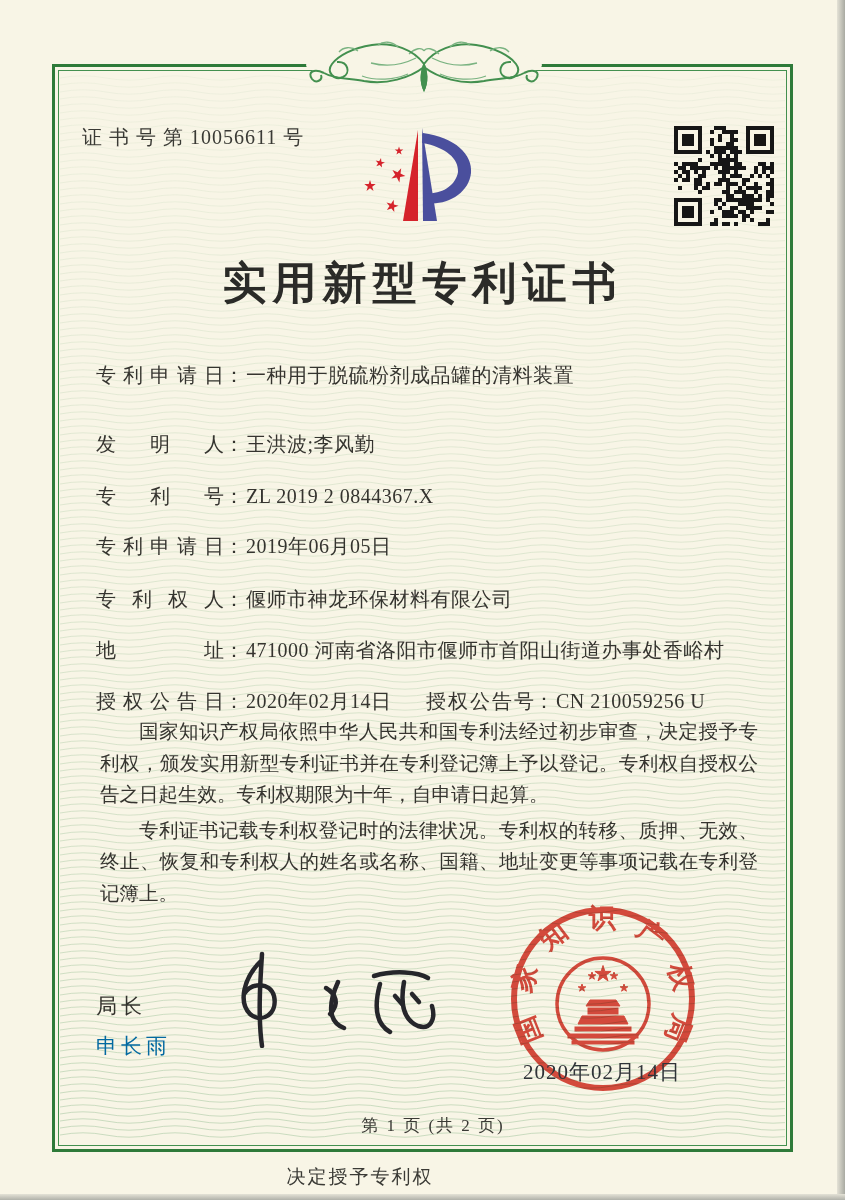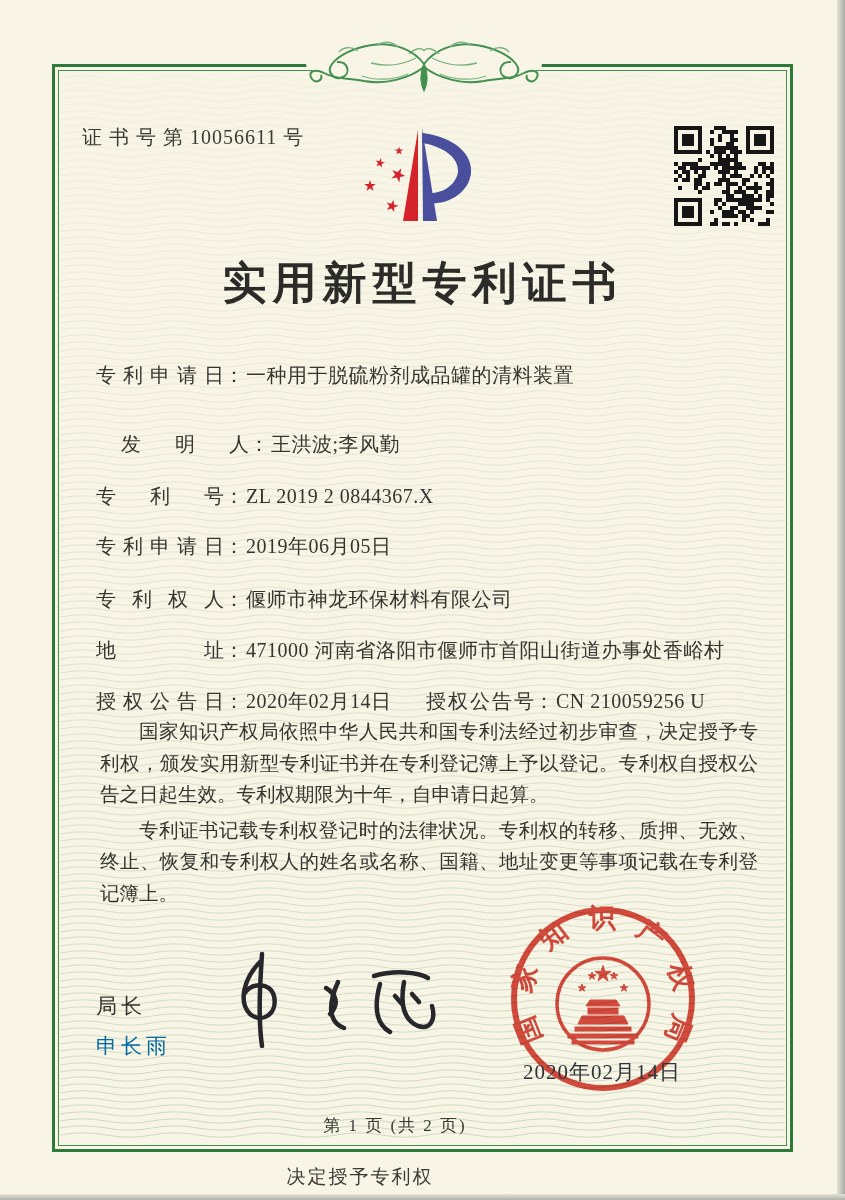--- a/index.html
+++ b/index.html
@@ -38,21 +38,21 @@
   .signature{left:198px;top:948px;width:250px;height:100px;}
   .signature path{stroke:#26262b;stroke-width:4.5;fill:none;stroke-linecap:round;}
   
   .seal{left:508px;top:904px;width:190px;height:190px;opacity:.9;mix-blend-mode:multiply;}
   .seal .ring{fill:none;stroke:var(--seal-red,#d5392d);stroke-width:6;}
   .seal .emblem{fill:var(--seal-red,#d5392d);stroke:var(--seal-red,#d5392d);}
   .seal .wreath{fill:none;stroke-width:3.5;}
   .seal-text{font-size:27px;font-weight:bold;fill:var(--seal-red,#d5392d);letter-spacing:2px;}
   .seal-date{left:523px;top:1058px;font-size:21px;letter-spacing:1px;color:#2f3338;z-index:5;}
   
-  .page-note{left:0;top:1114px;width:790px;text-align:center;font-size:17px;letter-spacing:2px;color:#3a3a35;}
+  .page-note{left:0;top:1114px;width:790px;text-align:center;font-size:17px;letter-spacing:2px;color:#3a3a35;padding-left:38px;}
   .back-note{left:0;top:1164px;width:720px;text-align:center;font-size:19px;letter-spacing:2px;color:#3a3a35;}
   
   .orn-stroke{stroke:var(--green-mid,#3f8c4b);fill:none;stroke-width:2;}
   .orn-thin{stroke:var(--green-light,#7ab381);fill:none;stroke-width:1.3;}
   .orn-fill{fill:var(--green-mid,#3f8c4b);}
   .paper-fill{fill:var(--paper,#f8f5e6);}
   .red-fill{fill:var(--logo-red,#d5232b);}
   .blue-fill{fill:var(--logo-blue,#4a4f9d);}
   .qr-dark{fill:#161616;}
 </style>
@@ -466,21 +466,21 @@
       <rect x="68" y="76" width="4" height="4" class="qr-dark"></rect>
       <rect x="72" y="76" width="4" height="4" class="qr-dark"></rect>
       <rect x="76" y="76" width="4" height="4" class="qr-dark"></rect>
     </svg>
 
   <div class="abs title">实用新型专利证书</div>
 
   <div class="frow" style="top:362px;">
     <span class="flabel">专利申请日</span><span class="fcolon">：</span><span class="fvalue">一种用于脱硫粉剂成品罐的清料装置</span>
   </div>
-  <div class="frow" style="top:431px;margin-left:25px;">
+  <div class="frow" style="top:431px;">
     <span class="flabel">发明人</span><span class="fcolon">：</span><span class="fvalue">王洪波;李风勤</span>
   </div>
   <div class="frow" style="top:483px;">
     <span class="flabel">专利号</span><span class="fcolon">：</span><span class="fvalue">ZL 2019 2 0844367.X</span>
   </div>
   <div class="frow" style="top:533px;">
     <span class="flabel">专利申请日</span><span class="fcolon">：</span><span class="fvalue">2019年06月05日</span>
   </div>
   <div class="frow" style="top:586px;">
     <span class="flabel">专利权人</span><span class="fcolon">：</span><span class="fvalue">偃师市神龙环保材料有限公司</span>

